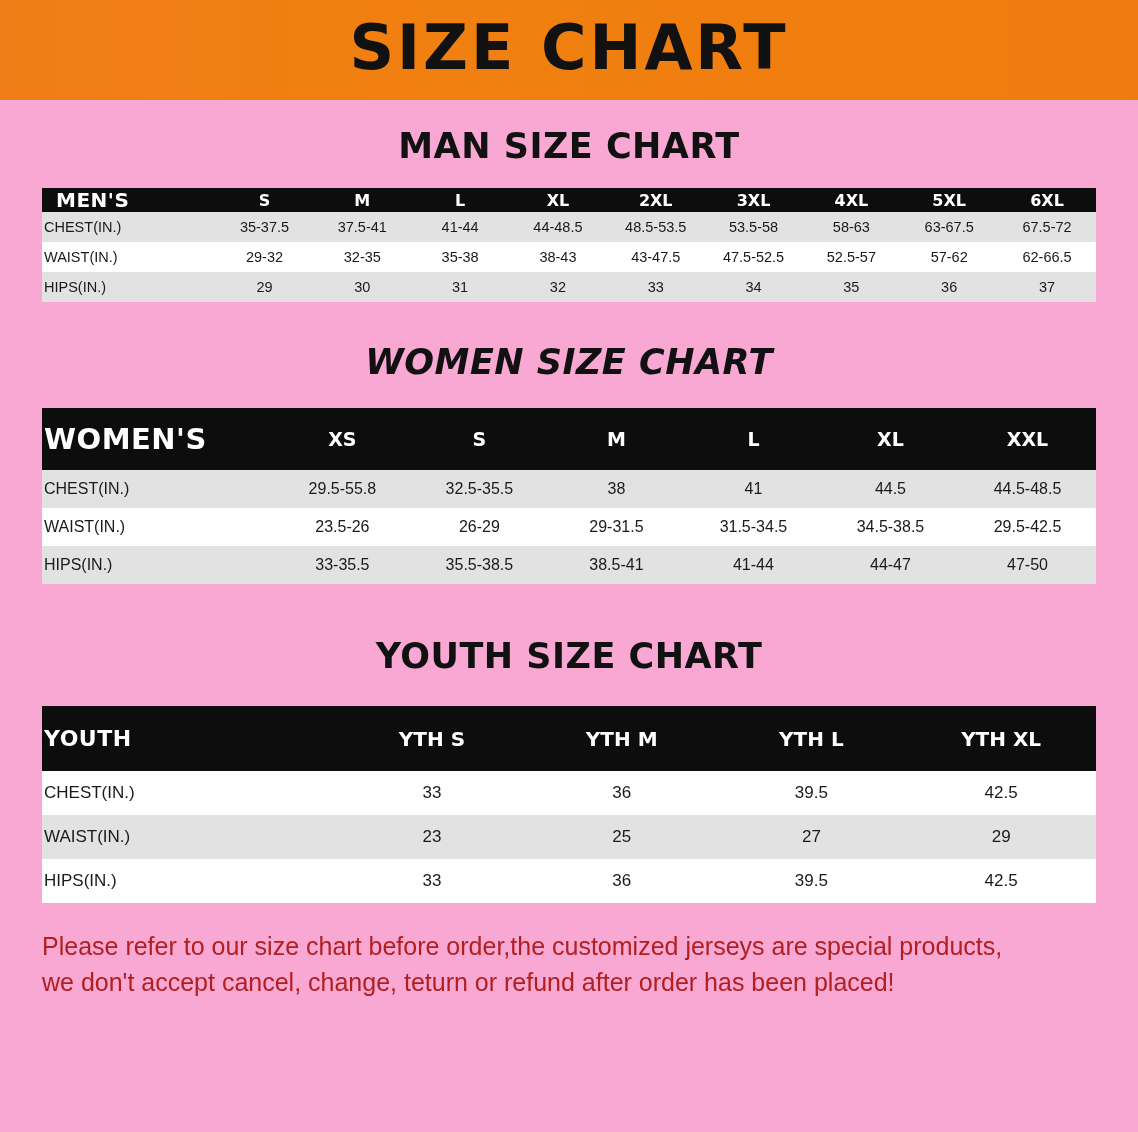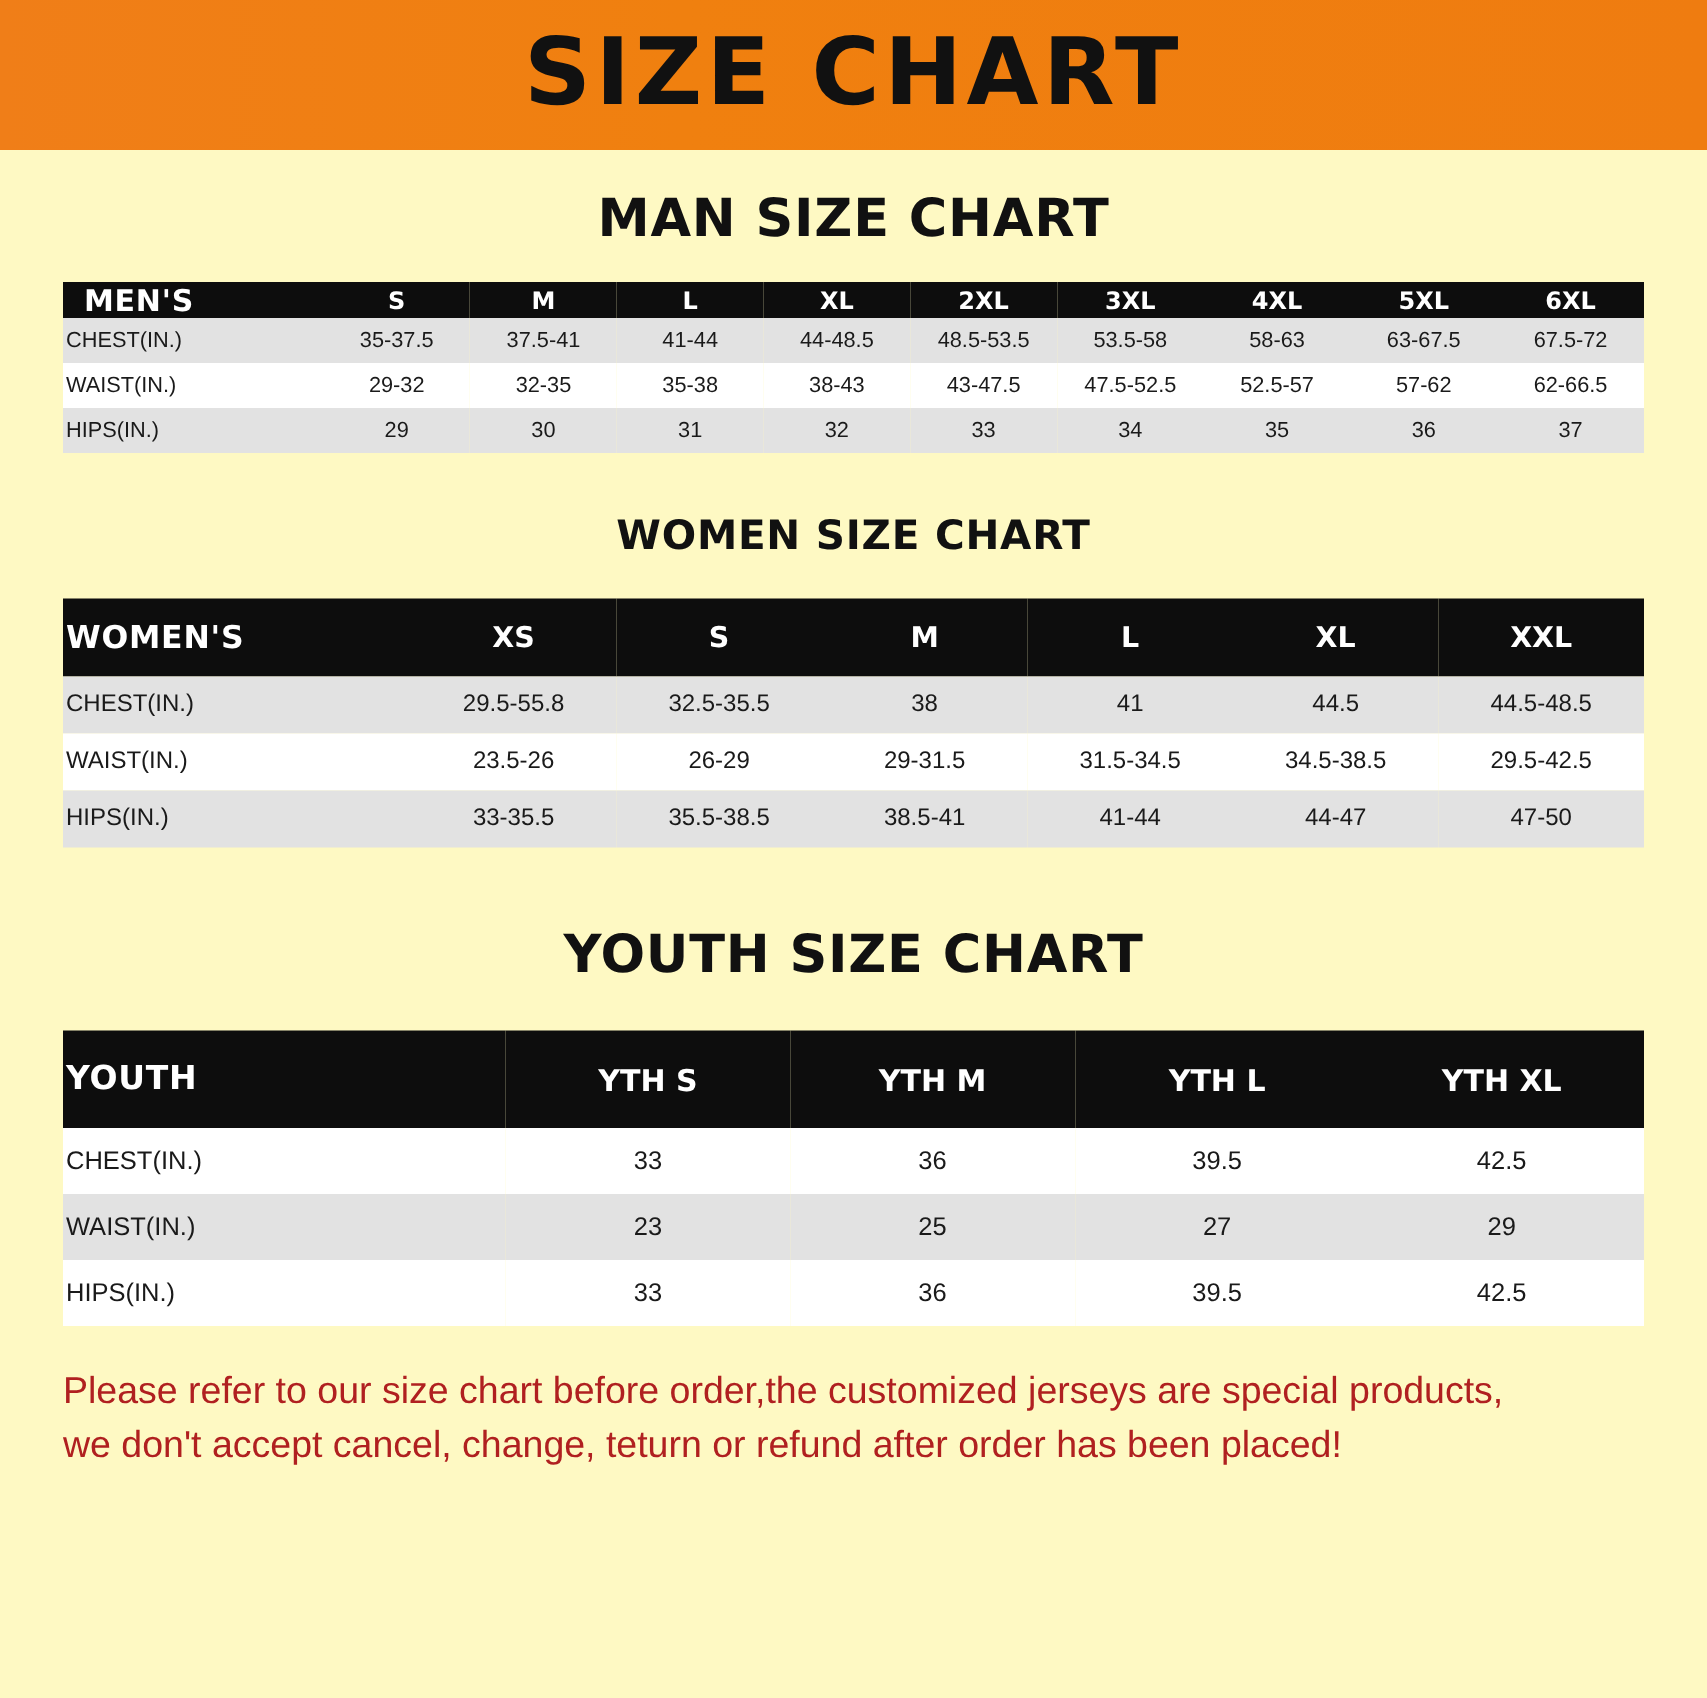--- a/index.html
+++ b/index.html
@@ -12,21 +12,21 @@
     background: #ffffff;
     font-family: "Liberation Sans", sans-serif;
     color: #111111;
     overflow: hidden;
   }
 
   .page {
     width: 1138px;
     height: 1132px;
     position: relative;
-    background: #fef9c3;
+    background: #f9a8d4;
   }
 
   
   .banner {
     width: 100%;
     height: 100px;
     background: linear-gradient(90deg, #f07e18 0%, #f0800f 40%, #ef7c10 100%);
     display: flex;
     align-items: center;
     justify-content: center;
@@ -44,21 +44,21 @@
 
   
   .section-title {
     text-align: center;
     font-family: "DejaVu Sans", sans-serif;
     font-weight: 800;
     color: #111111;
     letter-spacing: 0.5px;
   }
   .title-man   { font-size: 35px; margin: 26px 0 22px 0; }
-  .title-women { font-size: 27px; margin: 40px 0 26px 0; }
+  .title-women { font-size: 35px; margin: 40px 0 26px 0; font-style: italic; }
   .title-youth { font-size: 35px; margin: 52px 0 30px 0; }
 
   
   .table-wrap {
     margin: 0 42px;
   }
   table {
     width: 100%;
     border-collapse: collapse;
     table-layout: fixed;
@@ -93,21 +93,21 @@
   tbody tr.shade td { background: #e2e2e2; }
   tbody tr.plain td { background: #ffffff; }
 
   
   .men-table thead th { font-size: 16px; }
   .men-table thead th.rowlabel { font-size: 20px; }
   .men-table tbody td { font-size: 14.5px; }
 
   
   .women-table thead th { font-size: 19px; padding: 14px 2px; }
-  .women-table thead th.rowlabel { font-size: 21px; }
+  .women-table thead th.rowlabel { font-size: 29px; }
   .women-table tbody td { font-size: 16px; padding: 10px 2px; }
 
   
   .youth-table thead th { font-size: 20px; padding: 20px 2px; }
   .youth-table thead th.rowlabel { font-size: 22px; }
   .youth-table tbody td { font-size: 17px; padding: 12px 2px; }
 
   
   .note {
     margin: 26px 42px 0 42px;

